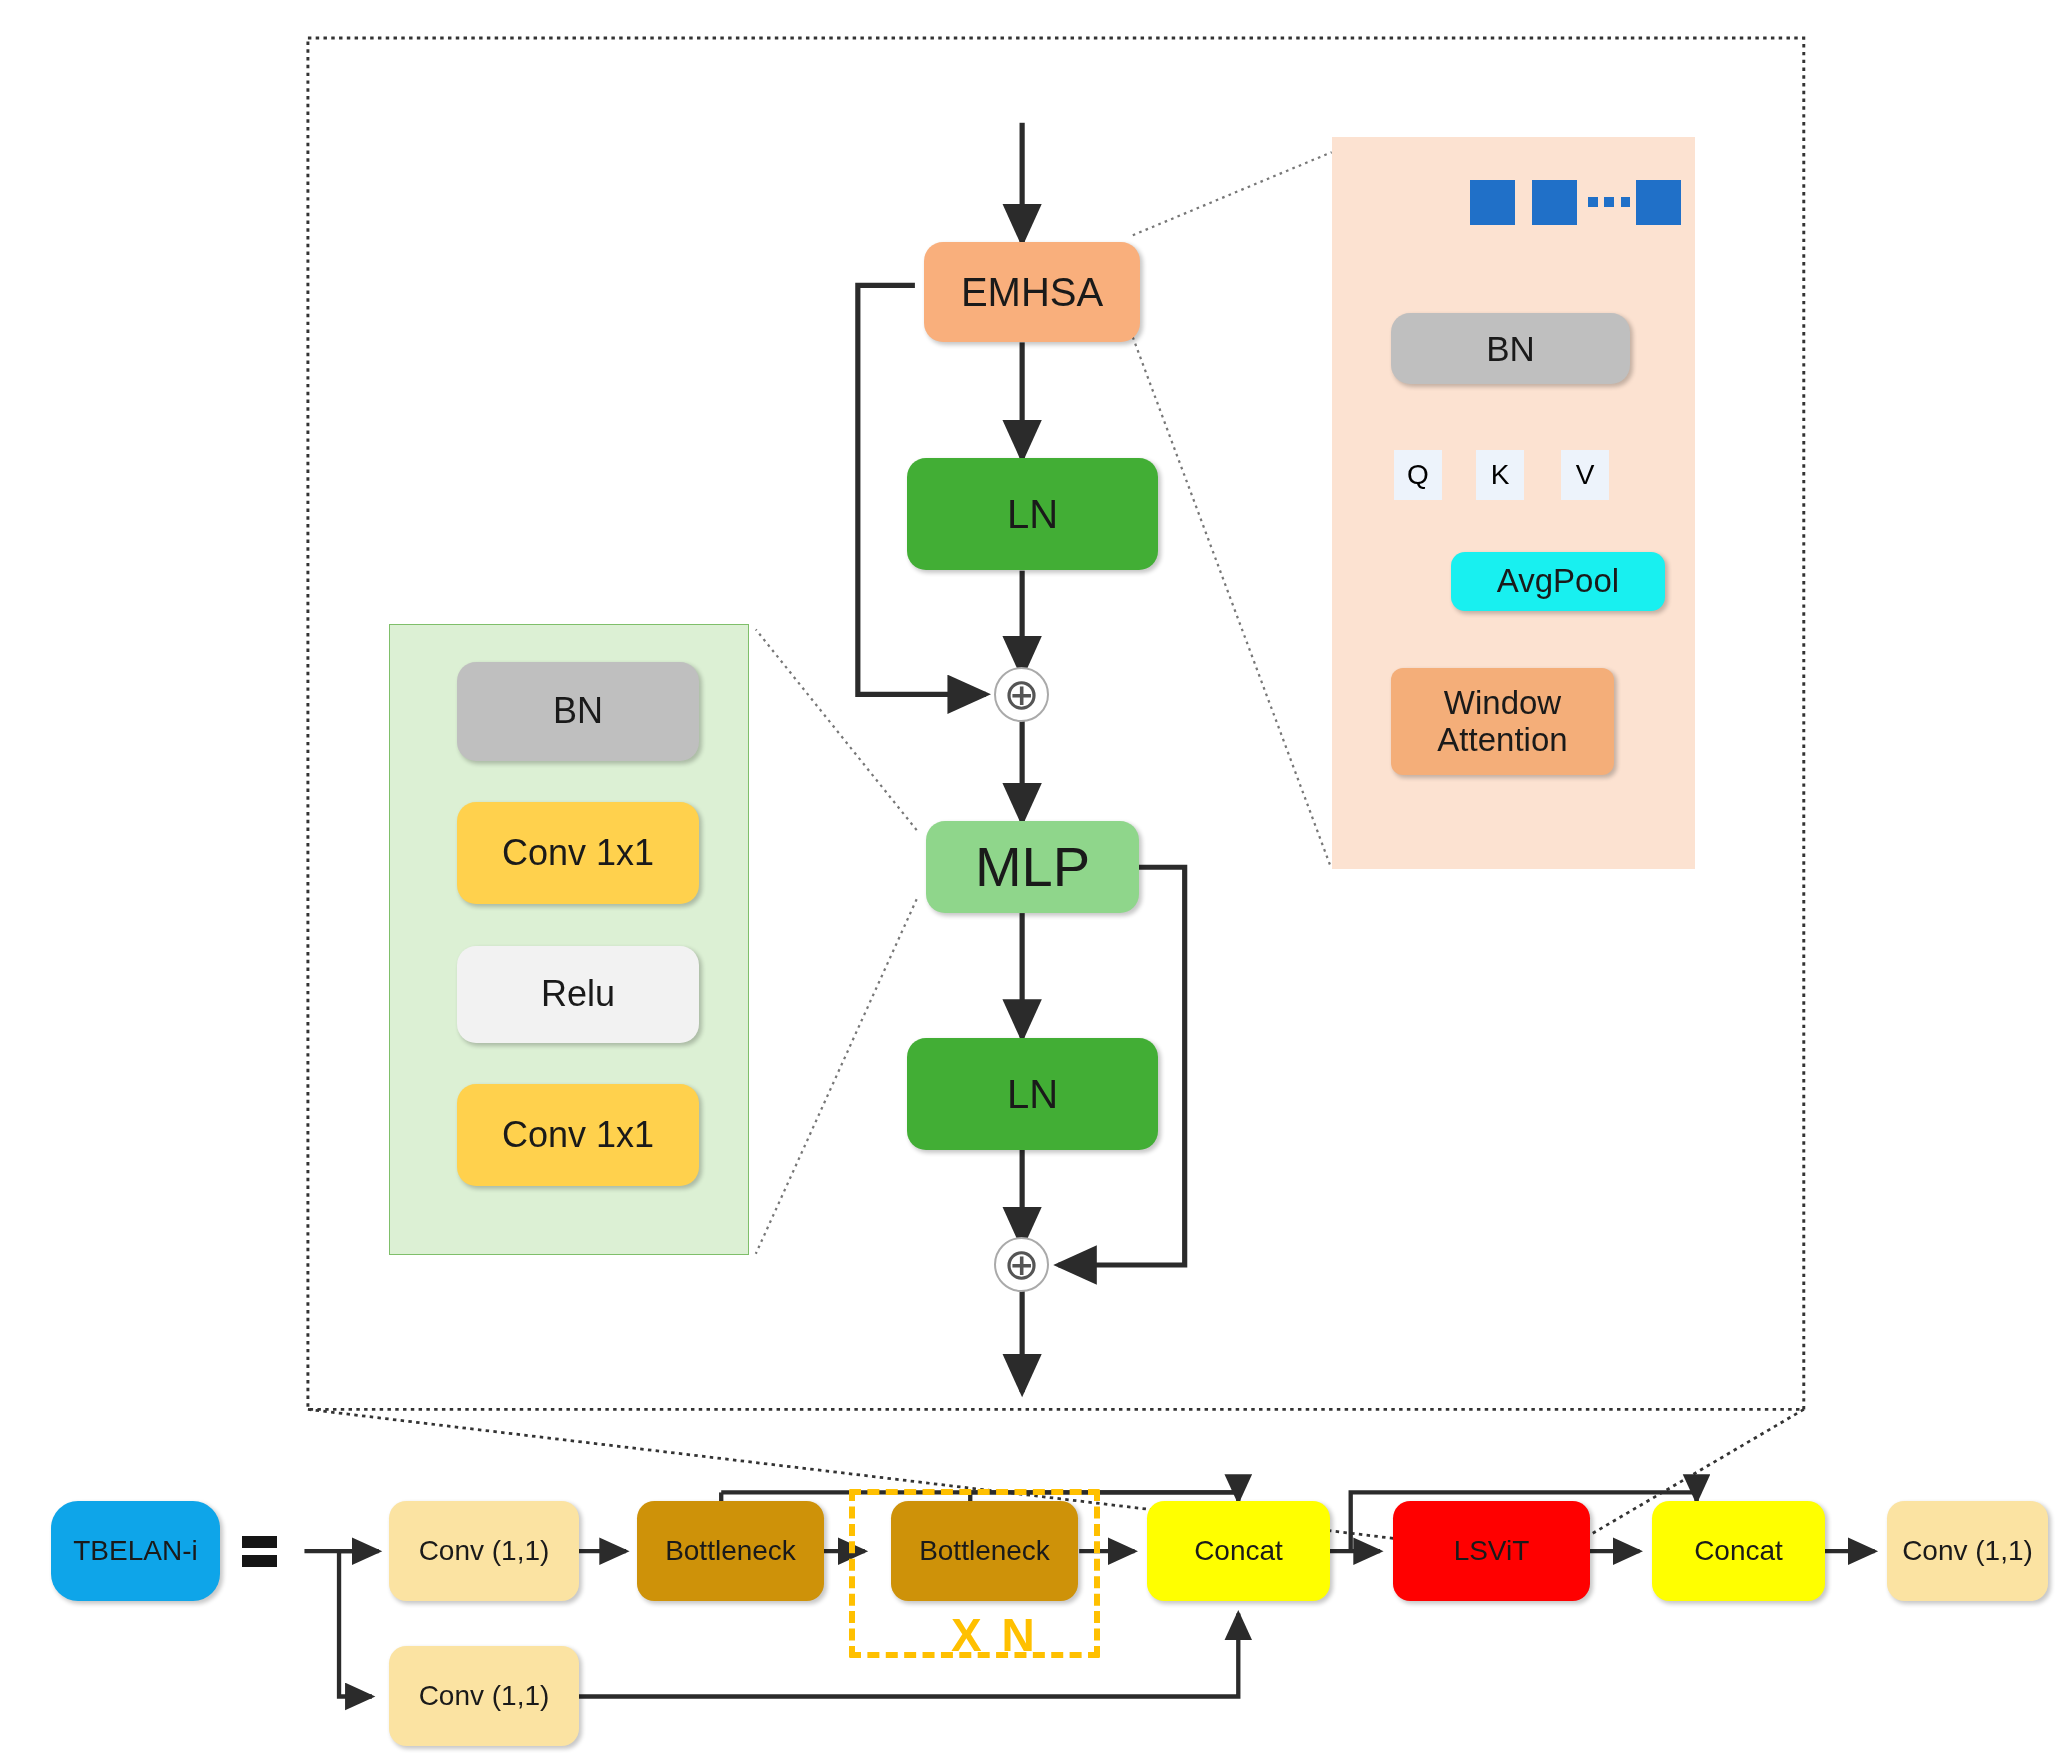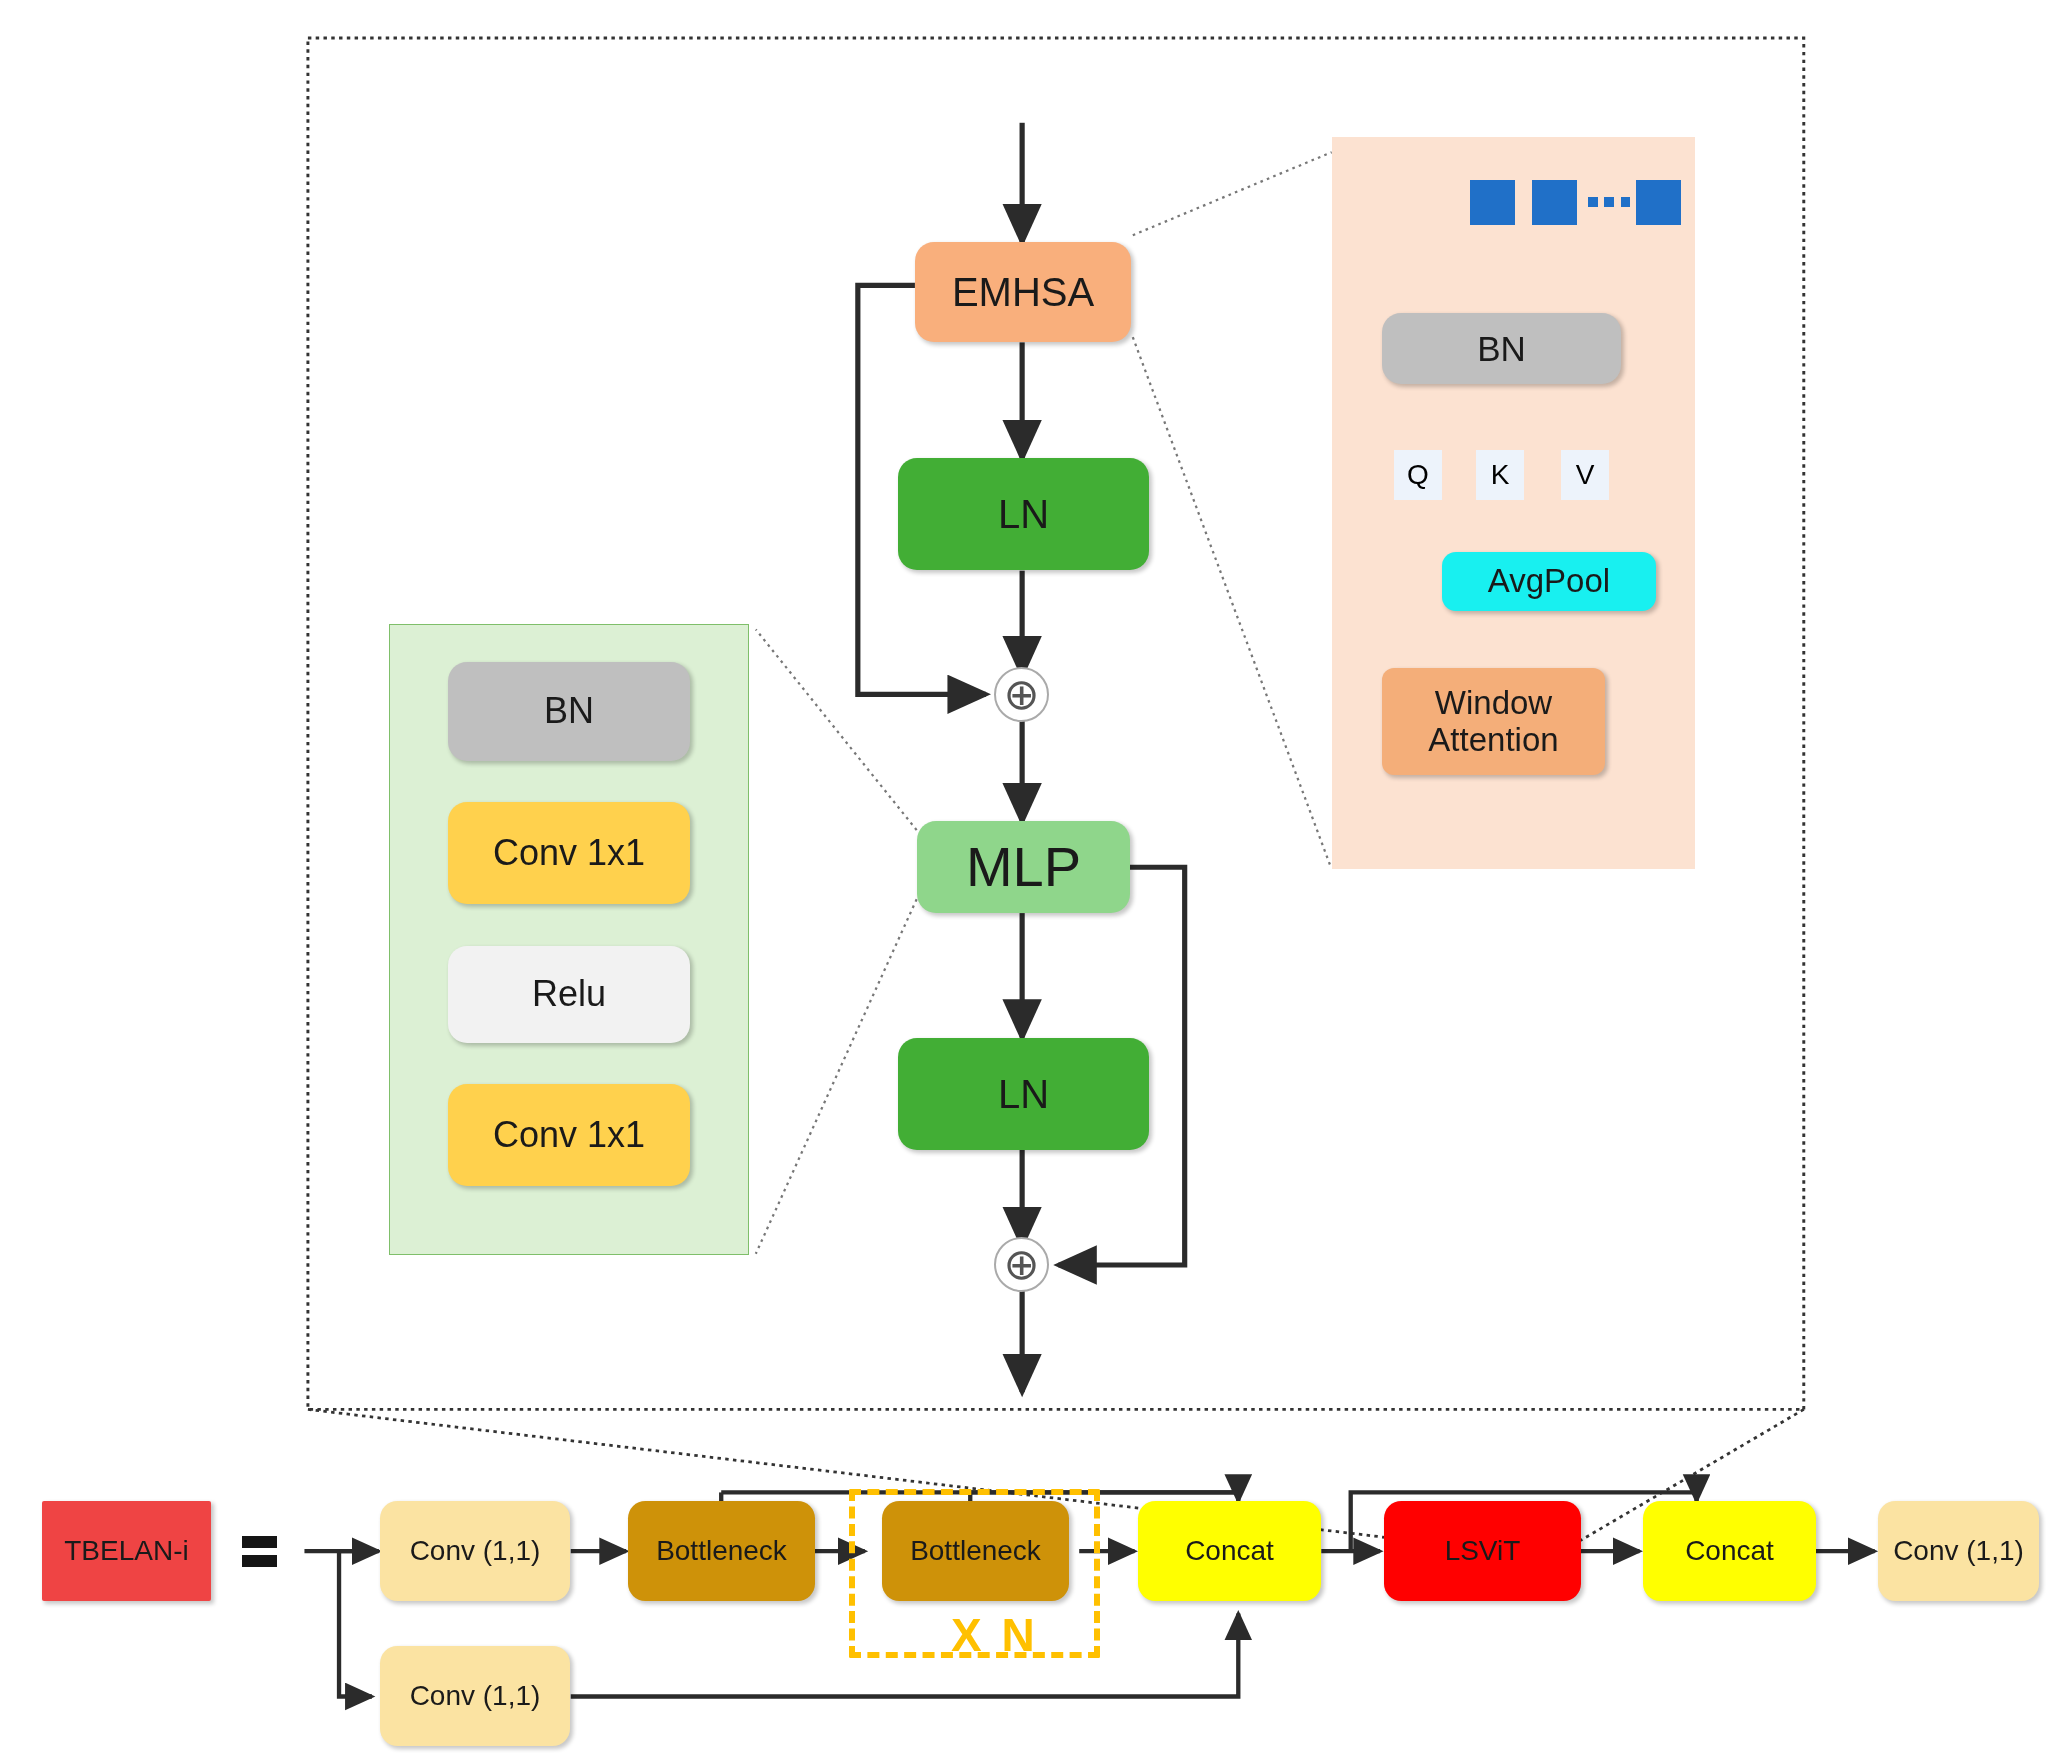--- a/index.html
+++ b/index.html
@@ -2,21 +2,21 @@
 <html style="font-size:14px"><head>
 <meta charset="utf-8">
 <style>
   html,body{margin:0;padding:0;background:#ffffff;}
   body{width:2065px;height:1757px;position:relative;overflow:hidden;
        font-family:"Liberation Sans","DejaVu Sans",sans-serif;}
   #root{position:absolute;left:0;top:0;width:2065px;height:1757px;}
   svg.layer{position:absolute;left:0;top:0;width:2065px;height:1757px;pointer-events:none;}
   .node{position:absolute;display:flex;align-items:center;justify-content:center;
         text-align:center;box-sizing:border-box;line-height:1.12;color:#1a1a1a;}
-  .rounded{border-radius:19px;}
+  .rounded{border-radius:19px;margin-left:9px;}
   .shadowed{box-shadow:2.6px 2.6px 4.3px rgba(0,0,0,0.22);}
   .lbl{display:block;width:100%;}
   .panel{position:absolute;box-sizing:border-box;}
   .sq{position:absolute;box-sizing:border-box;}
   .qkv{position:absolute;display:flex;align-items:center;justify-content:center;
        box-sizing:border-box;}
   .dots3{position:absolute;display:flex;align-items:center;justify-content:space-between;}
   .dot{width:9.5px;height:9.5px;background:#2070c8;}
   .eqsign{position:absolute;display:flex;flex-direction:column;justify-content:center;
           align-items:center;gap:7.8px;}
@@ -163,21 +163,21 @@
   </div>
 
   <div class="node rounded shadowed" style="left:898px;top:1038px;width:251px;height:112px;background:#42AE35;font-size:40px;">
     <span class="lbl">LN</span>
   </div>
 
   <div class="node" style="left:994px;top:1237px;width:55px;height:55px;border:2.6px solid #AAAAAA;border-radius:50%;background:#ffffff;font-size:43px;color:#555;">
     <span class="lbl">⊕</span>
   </div>
 
-  <div class="node rounded shadowed" style="left:42px;top:1501px;width:169px;height:100px;background:#ef4444;font-size:28px;border-radius:2px;align-items:center;">
+  <div class="node rounded shadowed" style="left:42px;top:1501px;width:169px;height:100px;background:#0ea5e9;font-size:28px;border-radius:27px;align-items:center;">
     <span class="lbl">TBELAN-i</span>
   </div>
 
   <div class="eqsign" style="left:242px;top:1524px;width:35px;height:55px;">
     <span class="eqbar"></span>
       <span class="eqbar"></span>
   </div>
 
   <div class="node rounded shadowed" style="left:380px;top:1501px;width:190px;height:100px;background:#FBE3A2;font-size:28px;border-radius:17.3px;">
     <span class="lbl">Conv (1,1)</span>

